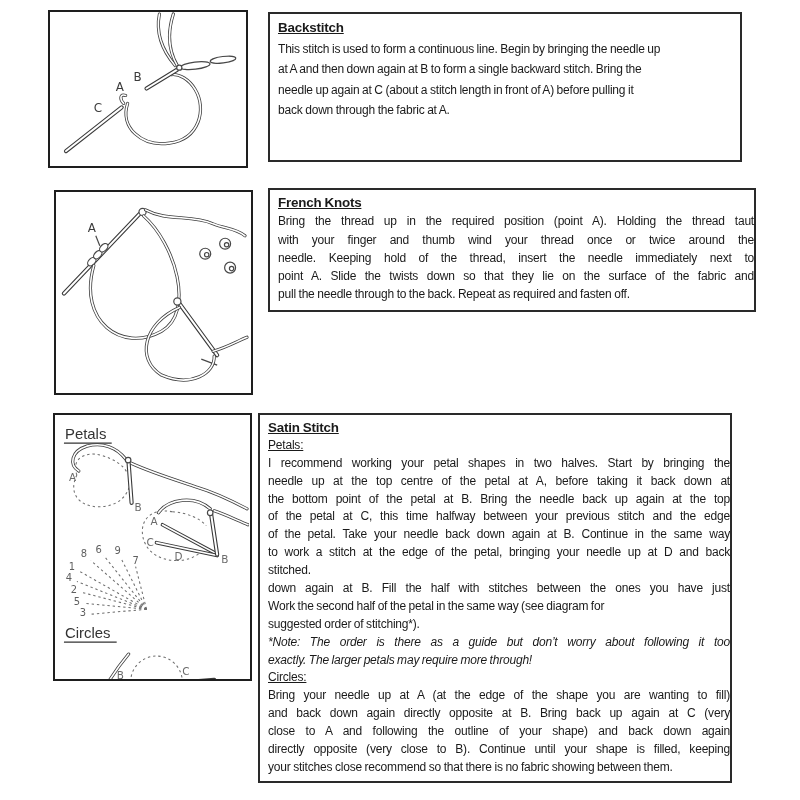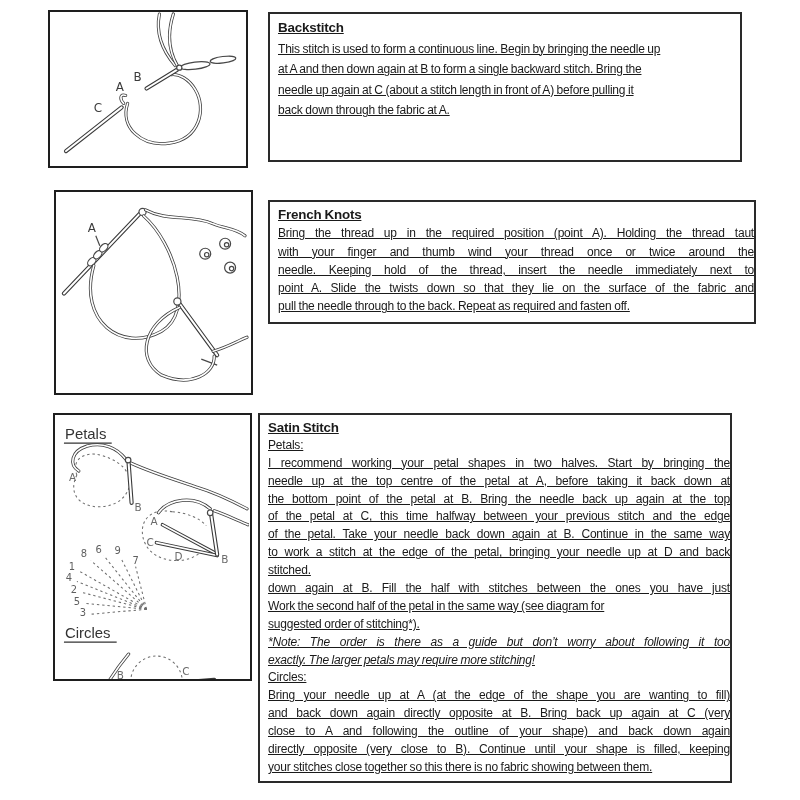--- a/index.html
+++ b/index.html
@@ -13,21 +13,21 @@
   }
   .text-box {
     position:absolute; background:#fff; border:2.2px solid #2a2a2a; box-sizing:border-box;
     overflow:hidden; padding:4px 0 0 8px;
     font-size:12px; letter-spacing:-0.2px; word-spacing:-0.5px;
   }
   .box-heading {
     font-weight:bold; text-decoration:underline; font-size:13.4px;
     line-height:var(--lh); height:var(--lh); white-space:nowrap;
   }
-  .tl { line-height:var(--lh); height:var(--lh); white-space:nowrap; overflow:hidden;text-decoration:underline; }
+  .tl { line-height:var(--lh); height:var(--lh); white-space:nowrap; overflow:hidden; }
   .tl.just { text-align:justify; text-align-last:justify; }
   .tl.it { font-style:italic; }
   .tl.un { text-decoration:underline; }
   .lh1 { --lh:20.6px; }
   .lh2 { --lh:18.3px; }
   .lh3 { --lh:17.9px; }
   svg { display:block; }
   .t-out { fill:none; stroke:#3f3f3f; stroke-width:3.2; stroke-linecap:round; }
   .t-in  { fill:none; stroke:#ffffff; stroke-width:1.6; stroke-linecap:round; }
   .n-out { fill:none; stroke:#3a3a3a; stroke-width:4.2; stroke-linecap:round; }
@@ -118,21 +118,21 @@
       <path class="t-out" d="M 158,160 C 172,156 182,150 192,146"></path>
         <path class="t-in" d="M 158,160 C 172,156 182,150 192,146"></path>
       <path class="thinl" d="M 146,168 L 162,174"></path>
       <path class="t-out" d="M 124,116 C 88,132 80,168 106,184 C 136,197 160,182 159,165"></path>
       <path class="t-in" d="M 124,116 C 88,132 80,168 106,184 C 136,197 160,182 159,165"></path>
     </g>
     <text class="lbl" x="32" y="40">A</text>
   </svg>
 </div>
 
-<div class="text-box lh2" style="left:268px; top:188px; width:488px; height:124px;margin-top:12px;">
+<div class="text-box lh2" style="left:268px; top:188px; width:488px; height:124px;">
   <div class="box-heading">French Knots</div>
   <div>
       <div class="tl just">Bring the thread up in the required position (point A). Holding the thread taut</div>
       <div class="tl just">with your finger and thumb wind your thread once or twice around the</div>
       <div class="tl just">needle. Keeping hold of the thread, insert the needle immediately next to</div>
       <div class="tl just">point A. Slide the twists down so that they lie on the surface of the fabric and</div>
       <div class="tl">pull the needle through to the back. Repeat as required and fasten off.</div>
     </div>
 </div>
 
@@ -228,21 +228,21 @@
       <div class="tl just">needle up at the top centre of the petal at A, before taking it back down at</div>
       <div class="tl just">the bottom point of the petal at B. Bring the needle back up again at the top</div>
       <div class="tl just">of the petal at C, this time halfway between your previous stitch and the edge</div>
       <div class="tl just">of the petal. Take your needle back down again at B. Continue in the same way</div>
       <div class="tl just">to work a stitch at the edge of the petal, bringing your needle up at D and back</div>
       <div class="tl">stitched.</div>
       <div class="tl just">down again at B. Fill the half with stitches between the ones you have just</div>
       <div class="tl">Work the second half of the petal in the same way (see diagram for</div>
       <div class="tl">suggested order of stitching*).</div>
       <div class="tl just it">*Note: The order is there as a guide but don’t worry about following it too</div>
-      <div class="tl it">exactly. The larger petals may require more stitching!</div>
+      <div class="tl it">exactly. The larger petals may require more through!</div>
       <div class="tl un">Circles:</div>
       <div class="tl just">Bring your needle up at A (at the edge of the shape you are wanting to fill)</div>
       <div class="tl just">and back down again directly opposite at B. Bring back up again at C (very</div>
       <div class="tl just">close to A and following the outline of your shape) and back down again</div>
       <div class="tl just">directly opposite (very close to B). Continue until your shape is filled, keeping</div>
-      <div class="tl">your stitches close together so this there is no fabric showing between them.</div>
+      <div class="tl">your stitches close recommend so that there is no fabric showing between them.</div>
     </div>
 </div>
 
 </body></html>

